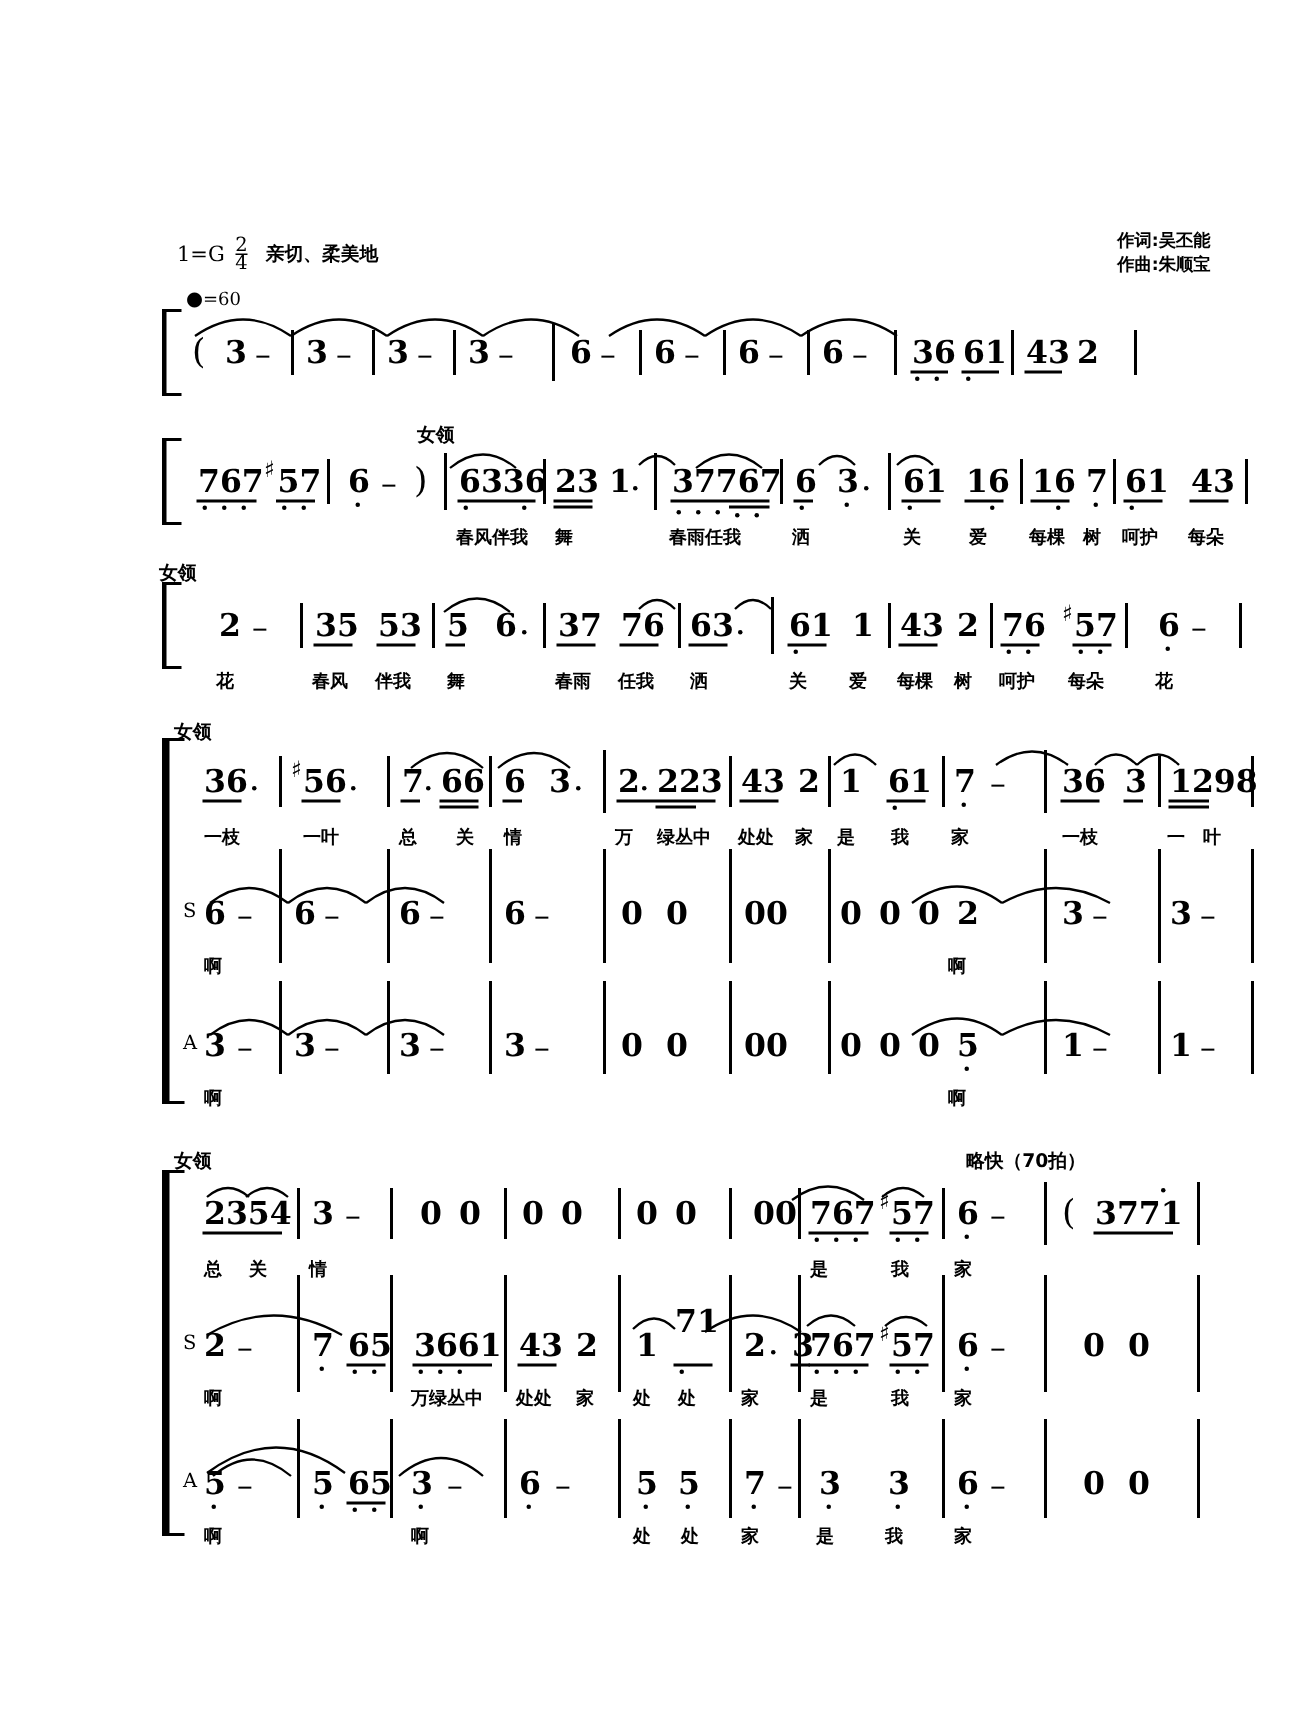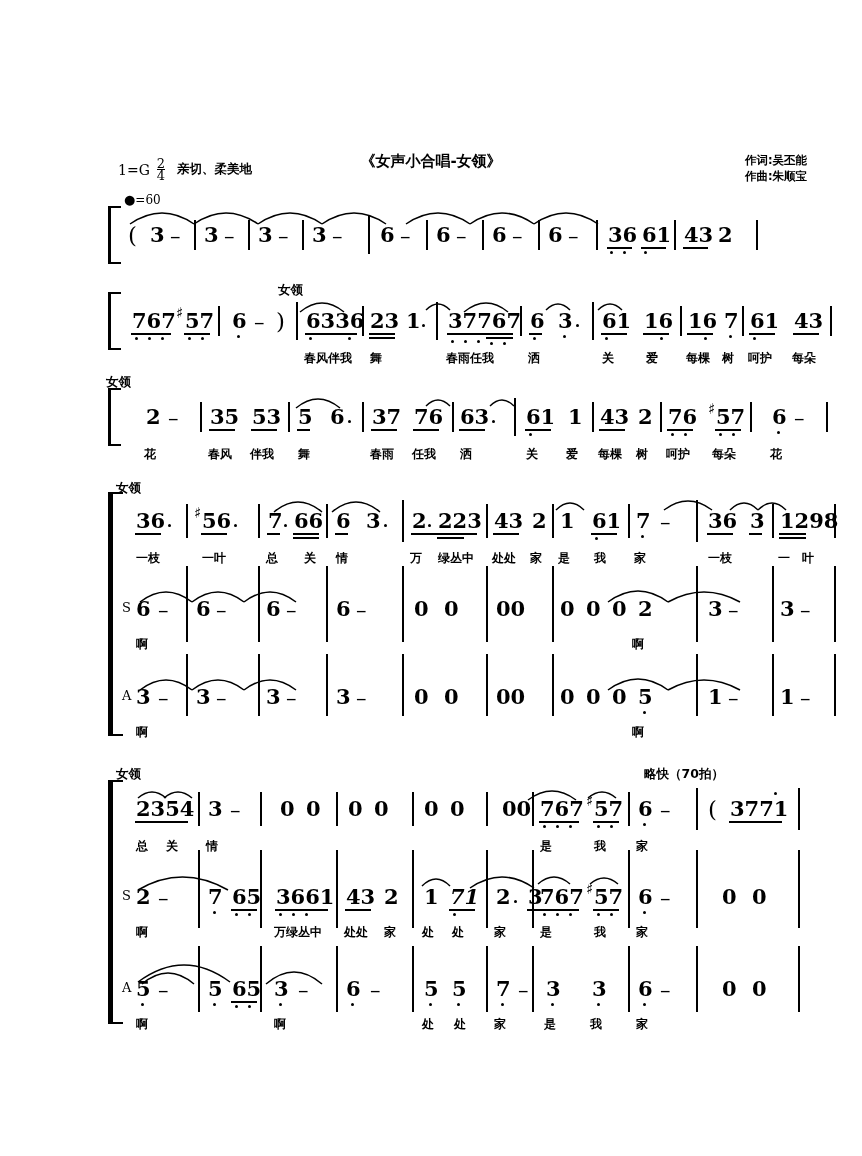--- a/index.html
+++ b/index.html
@@ -87,21 +87,20 @@
     font-size:12px;
   }
   svg.slur{position:absolute;overflow:visible;pointer-events:none;}
   svg.slur path{fill:none;stroke:#000;stroke-width:1.5;}
 </style>
 </head>
 <body>
 
 <div class="page">
 
-  <div class="subtitle">《女声小合唱-女领》</div>
 
   <div class="credits">
     <div>作词:吴丕能</div>
     <div>作曲:朱顺宝</div>
   </div>
 
   <div class="keyblock">
     <span class="keysig">1=G</span>
     <span class="meter">
       <span class="num">2</span>
@@ -654,21 +653,21 @@
       <span class="dotlow" style="left:184px;top:45px;"></span>
       <span class="dotlow" style="left:197px;top:45px;"></span>
       <span class="bar" style="left:228px;top:-18px;height:78px;"></span>
 
       <span class="note" style="left:238px;top:18px;">43</span>
       <span class="underline1" style="left:237px;top:41px;width:26px;"></span>
       <span class="note" style="left:276px;top:18px;">2</span>
       <span class="bar" style="left:304px;top:-18px;height:78px;"></span>
 
       <span class="note" style="left:316px;top:18px;">1</span>
-      <span class="note" style="left:342px;top:18px;font-style:italic;">71</span>
+      <span class="note" style="left:342px;top:2px;">71</span>
       <span class="underline1" style="left:341px;top:41px;width:26px;"></span>
       <span class="dotlow" style="left:345px;top:45px;"></span>
       <span class="bar" style="left:378px;top:-18px;height:78px;"></span>
 
       <span class="note" style="left:388px;top:18px;">2</span>
       <span class="dotright" style="left:406px;top:32px;"></span>
       <span class="note" style="left:420px;top:18px;">3</span>
       <span class="underline1" style="left:419px;top:41px;width:13px;"></span>
       <span class="bar" style="left:424px;top:-18px;height:78px;"></span>
 

